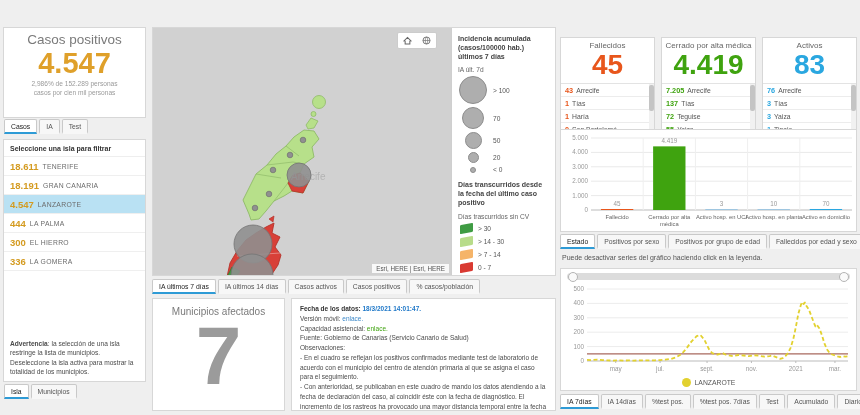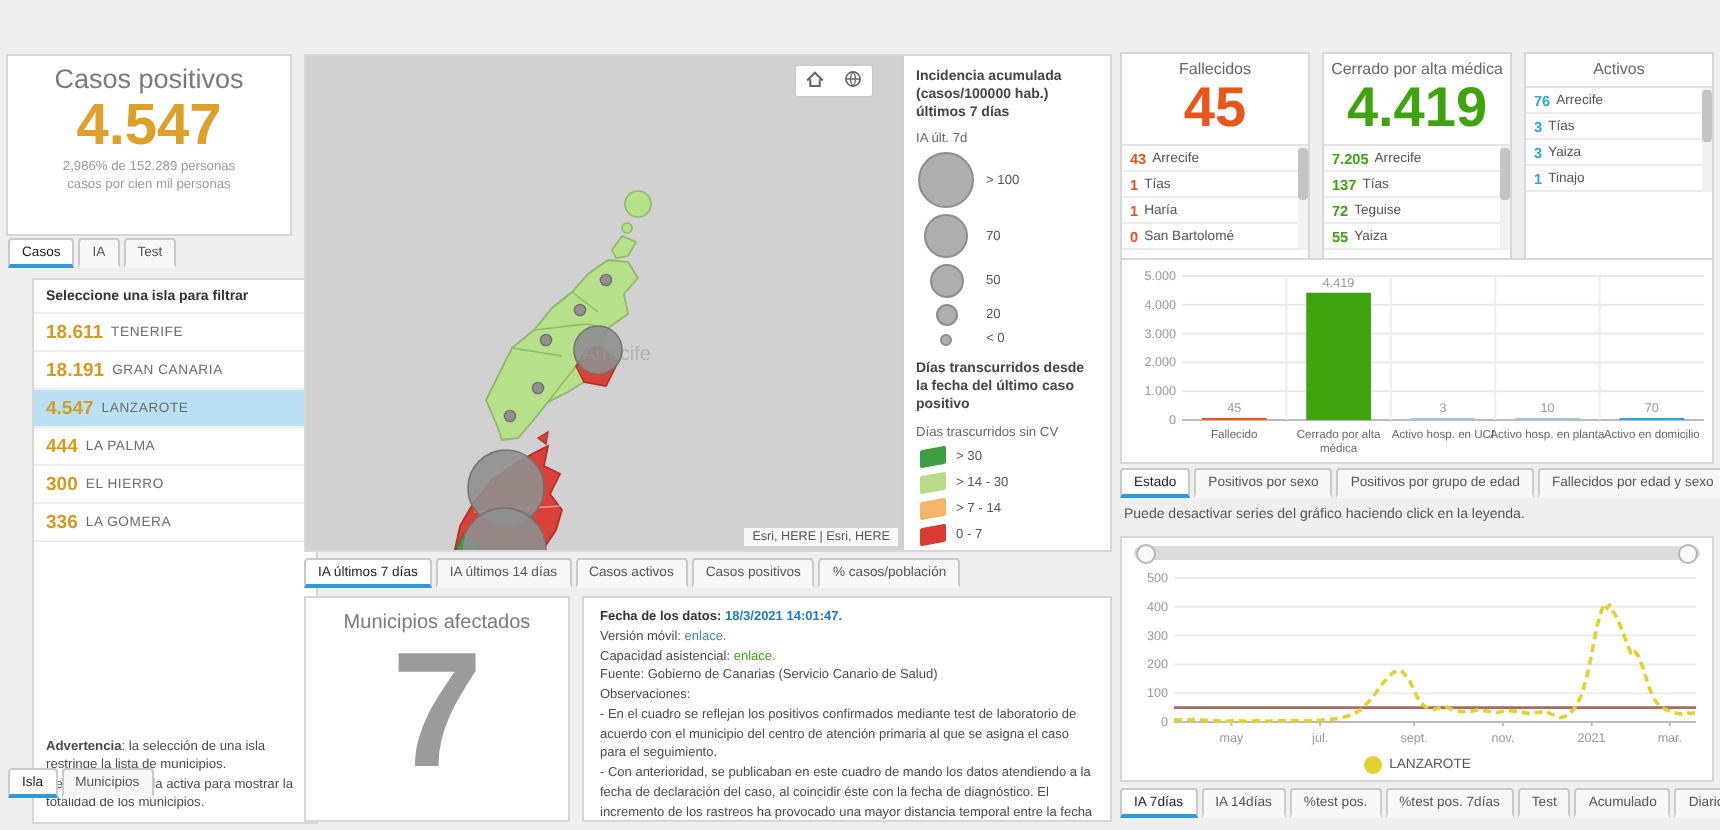--- a/index.html
+++ b/index.html
@@ -19,21 +19,21 @@
   .tab{background:#f7f7f7;border:1px solid #c9c9c9;border-radius:2px 2px 0 0;padding:3px 6px 2px;font-size:6.8px;color:#555;margin-right:2px;white-space:nowrap;border-bottom:2px solid transparent;}
   .tab.active{background:#fff;border-bottom:2px solid #2e9bd6;color:#222;}
   
   .pos-card{left:3px;top:27px;width:143px;height:91px;text-align:center;}
   .pos-title{font-size:13.5px;color:#7a7a7a;margin-top:4px;}
   .pos-total{font-size:29px;font-weight:bold;color:#dfa02a;line-height:1;margin-top:2px;}
   .pos-small{font-size:6.6px;color:#9a9a9a;margin-top:2px;}
   .pos-rate{font-size:24px;font-weight:bold;color:#dfa02a;line-height:1;margin-top:1px;}
   .pos-tabs{left:4px;top:119px;}
   
-  .island-card{left:16px;top:139px;width:143px;height:273px;}
+  .island-card{left:3px;top:139px;width:143px;height:243px;}
   .isl-prompt{font-size:7px;font-weight:bold;color:#333;padding:5px 6px 4px;border-bottom:1px solid #eee;}
   .isl-row{display:flex;align-items:center;height:18px;padding:0 6px;border-bottom:1px solid #efefef;}
   .isl-row.sel{background:#b9e1f3;}
   .isl-num{font-size:9.5px;font-weight:bold;color:#d49b20;margin-right:4px;}
   .isl-lbl{font-size:6.8px;color:#6b6b6b;letter-spacing:.3px;}
   .isl-warning{position:absolute;bottom:4px;left:6px;right:6px;font-size:6.6px;color:#4a4a4a;line-height:1.45;}
   .island-tabs{left:4px;top:384px;}
   
   .map-card{left:152px;top:27px;width:404px;height:249px;overflow:hidden;padding:0;}
   .map-controls{position:absolute;top:4px;right:118px;width:38px;height:15px;background:#fff;border:1px solid #ccc;border-radius:2px;display:flex;align-items:center;justify-content:space-around;z-index:3;}
@@ -51,21 +51,21 @@
   
   .muni-card{left:152px;top:298px;width:133px;height:113px;text-align:center;}
   .muni-title{font-size:10px;color:#7a7a7a;margin-top:7px;}
   .muni-value{font-size:82px;font-weight:600;color:#9b9b9b;line-height:.95;}
   .notes-card{left:291px;top:298px;width:265px;height:113px;padding:5px 8px;font-size:6.5px;color:#4a4a4a;line-height:1.5;overflow:hidden;}
   .notes-card b{color:#333;}
   .fecha-val{color:#1f78c8;font-weight:bold;}
   .link-blue{color:#3a87c8;}
   .link-green{color:#3fa30f;}
   
-  .status-cards{position:absolute;left:560px;top:26px;width:297px;height:122px;display:flex;gap:6px;}
+  .status-cards{position:absolute;left:560px;top:26px;width:297px;height:122px;display:flex;gap:6px;align-items:center;}
   .scard{flex:1;background:#fff;border:1px solid #d7d7d7;box-sizing:border-box;position:relative;overflow:hidden;}
   .sc-title{font-size:8px;color:#666;text-align:center;margin-top:3px;white-space:nowrap;overflow:hidden;}
   .sc-value{font-size:28px;font-weight:bold;text-align:center;line-height:1;margin-top:1px;}
   .sc-list{border-top:1px solid #e3e3e3;margin-top:4px;height:52px;overflow:hidden;position:relative;}
   .sc-row{display:flex;align-items:center;height:12px;padding:0 4px;border-bottom:1px solid #ececec;}
   .sc-num{font-size:7.3px;font-weight:bold;margin-right:3px;}
   .sc-lbl{font-size:6.8px;color:#555;}
   .sc-scroll{position:absolute;top:0;right:0;width:5px;height:100%;background:#f1f1f1;}
   .sc-thumb{position:absolute;top:1px;right:0;width:5px;height:26px;background:#c4c4c4;border-radius:2px;}
   
@@ -305,20 +305,21 @@
             <span class="sc-num" style="color: rgb(63, 163, 15);">55</span>
             <span class="sc-lbl">Yaiza</span>
           </div>
           <div class="sc-scroll">
             <div class="sc-thumb"></div>
           </div>
         </div>
       </div>
       <div class="scard">
         <div class="sc-title">Activos</div>
+        <div class="sc-value" style="color: rgb(42, 167, 224);">83</div>
         <div class="sc-list">
           <div class="sc-row">
             <span class="sc-num" style="color: rgb(42, 167, 224);">76</span>
             <span class="sc-lbl">Arrecife</span>
           </div>
           <div class="sc-row">
             <span class="sc-num" style="color: rgb(42, 167, 224);">3</span>
             <span class="sc-lbl">Tías</span>
           </div>
           <div class="sc-row">

